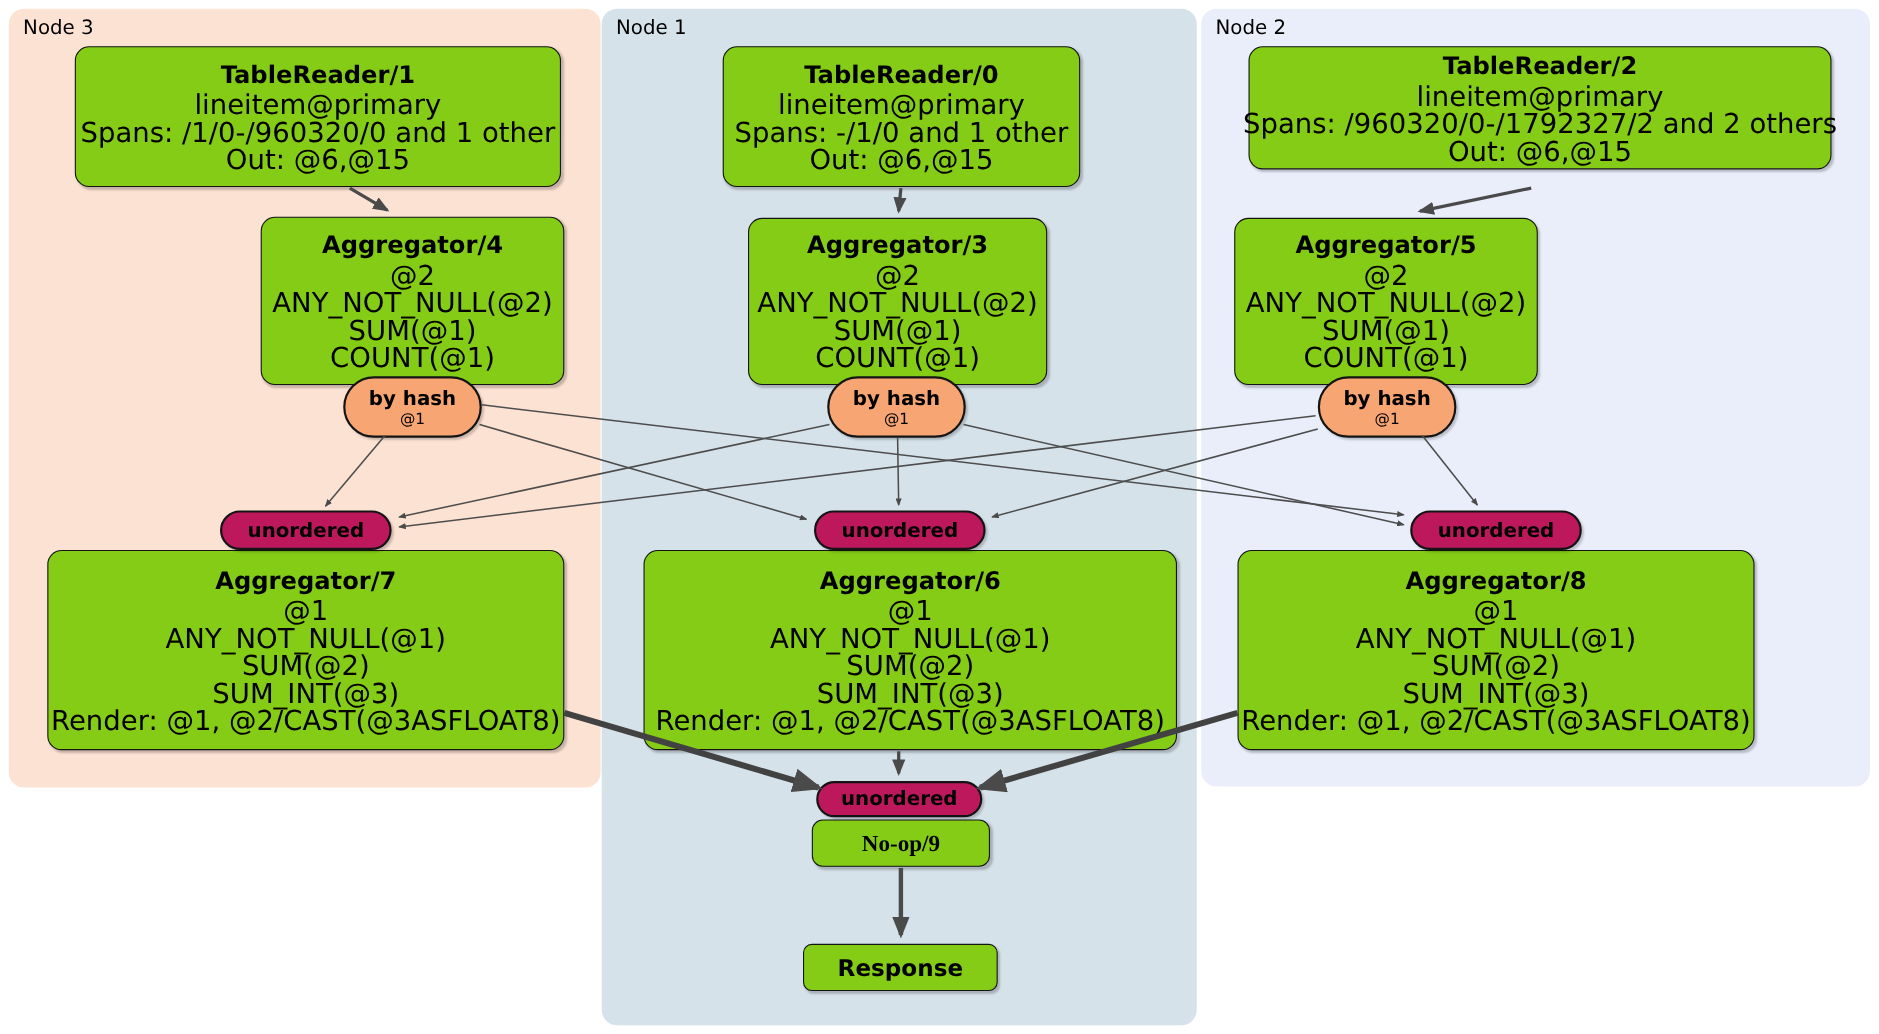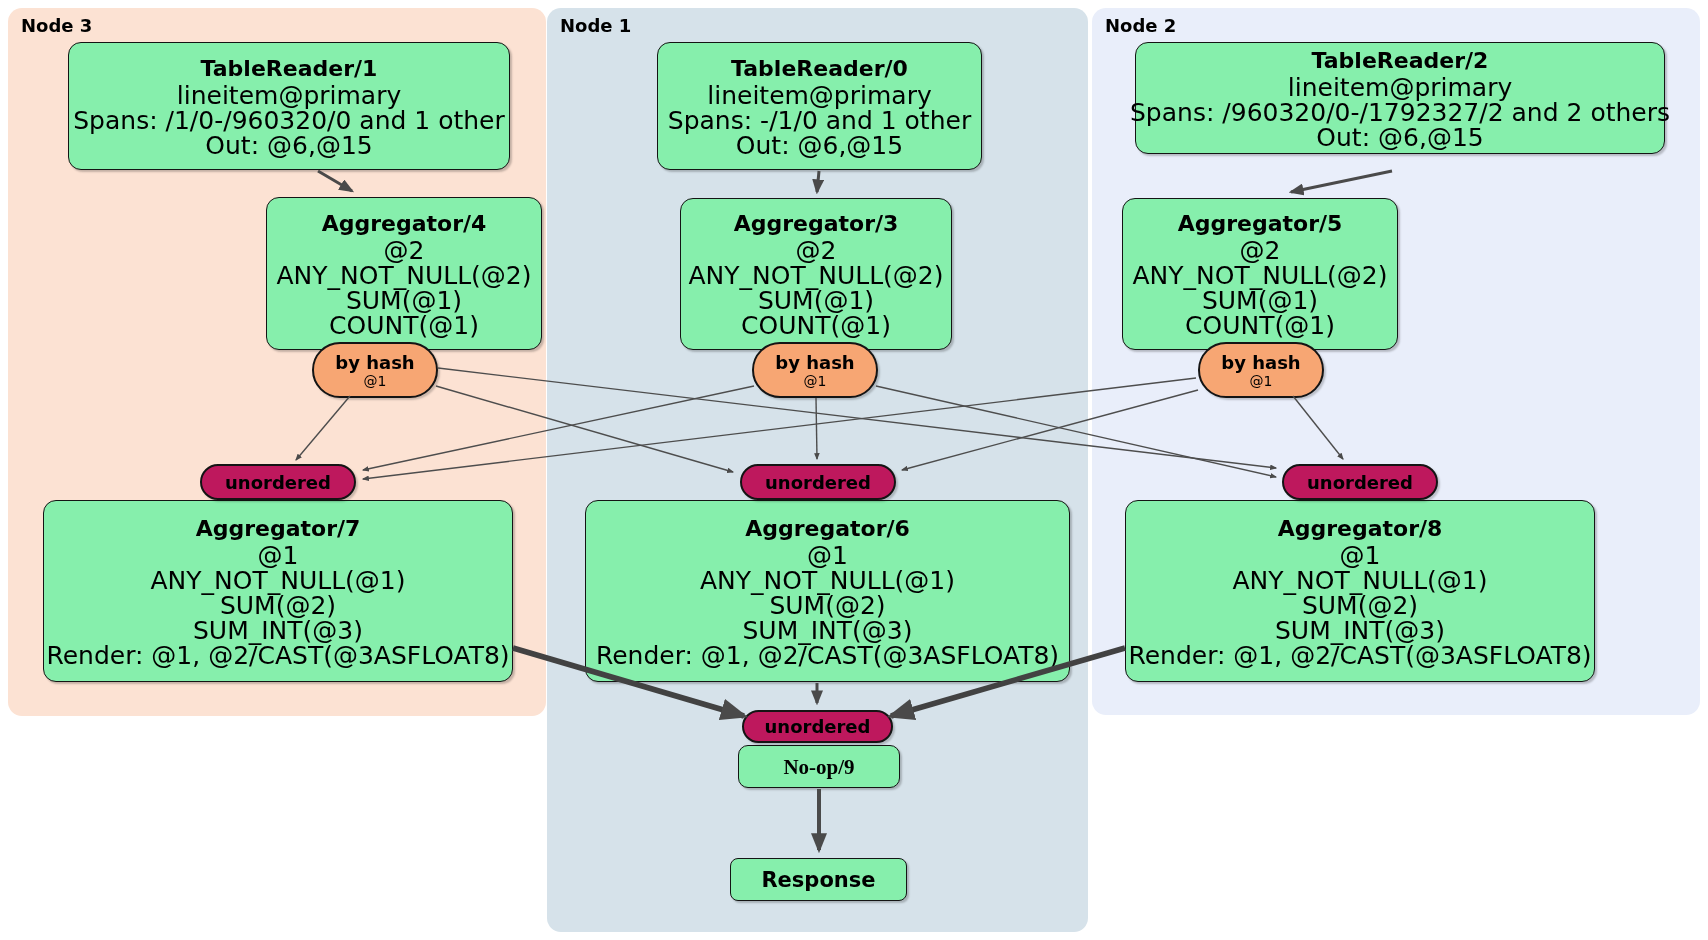--- a/index.html
+++ b/index.html
@@ -1,23 +1,23 @@
 <!DOCTYPE html>
 <html><head>
 <meta charset="utf-8">
 <style>
   html,body { margin:0; padding:0; background:#ffffff; }
   .stage {
     position:relative; width:1708px; height:940px; background:#ffffff;
     font-family:"DejaVu Sans", sans-serif; color:#000; overflow:hidden;
   }
   .panel { position:absolute; border-radius:14px; z-index:1; }
-  .panel-label { position:absolute; top:7px; left:13px; font-size:18px;font-weight:bold; }
+  .panel-label { position:absolute; top:7px; left:13px; font-size:18px; }
   .gbox {
-    position:absolute; background:#86efac; border:1.6px solid #141414;
+    position:absolute; background:#84cc16; border:1.6px solid #141414;
     border-radius:13px; box-shadow:2px 2px 2px rgba(0,0,0,0.22);
     display:flex; flex-direction:column; justify-content:center; align-items:center;
     padding:4px 6px; box-sizing:border-box; z-index:2; text-align:center;
   }
   .box-title { font-weight:bold; font-size:22px; line-height:28px; white-space:nowrap; }
   .box-title.small { font-size:21px; line-height:26px; }
   .box-line { font-size:25px; line-height:25px; white-space:nowrap; }
   .oval {
     position:absolute; border:2px solid #141414; border-radius:30px;
     display:flex; flex-direction:column; align-items:center; justify-content:center;
@@ -66,21 +66,21 @@
   </div>
   <div class="gbox" style="left:1135px; top:42px; width:530px; height:112px;">
     <div class="box-title">TableReader/2</div>
     <div>
         <div class="box-line">lineitem@primary</div>
         <div class="box-line">Spans: /960320/0-/1792327/2 and 2 others</div>
         <div class="box-line">Out: @6,@15</div>
       </div>
   </div>
 
-  <div class="gbox" style="left:237px; top:197px; width:276px; height:153px;margin-left:29px;">
+  <div class="gbox" style="left:237px; top:197px; width:276px; height:153px;">
     <div class="box-title">Aggregator/4</div>
     <div>
         <div class="box-line">@2</div>
         <div class="box-line">ANY_NOT_NULL(@2)</div>
         <div class="box-line">SUM(@1)</div>
         <div class="box-line">COUNT(@1)</div>
       </div>
   </div>
   <div class="gbox" style="left:680px; top:198px; width:272px; height:152px;">
     <div class="box-title">Aggregator/3</div>

